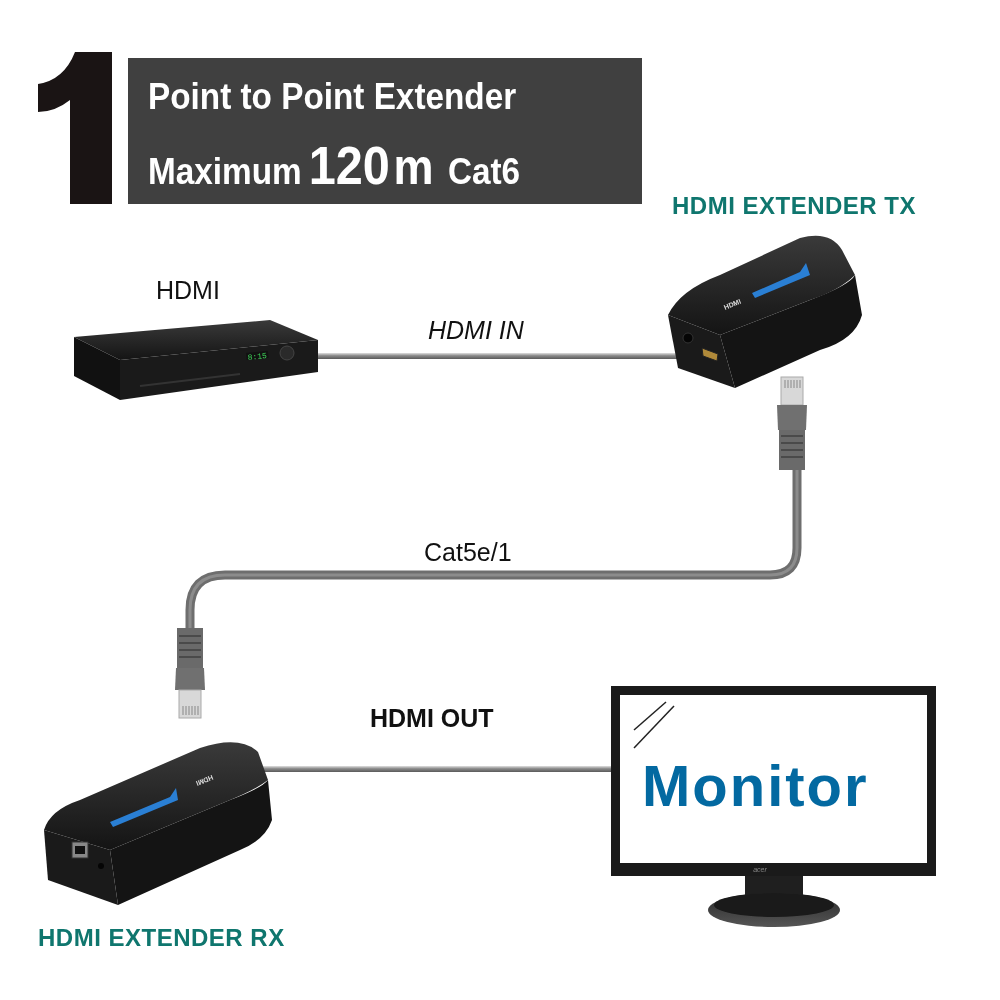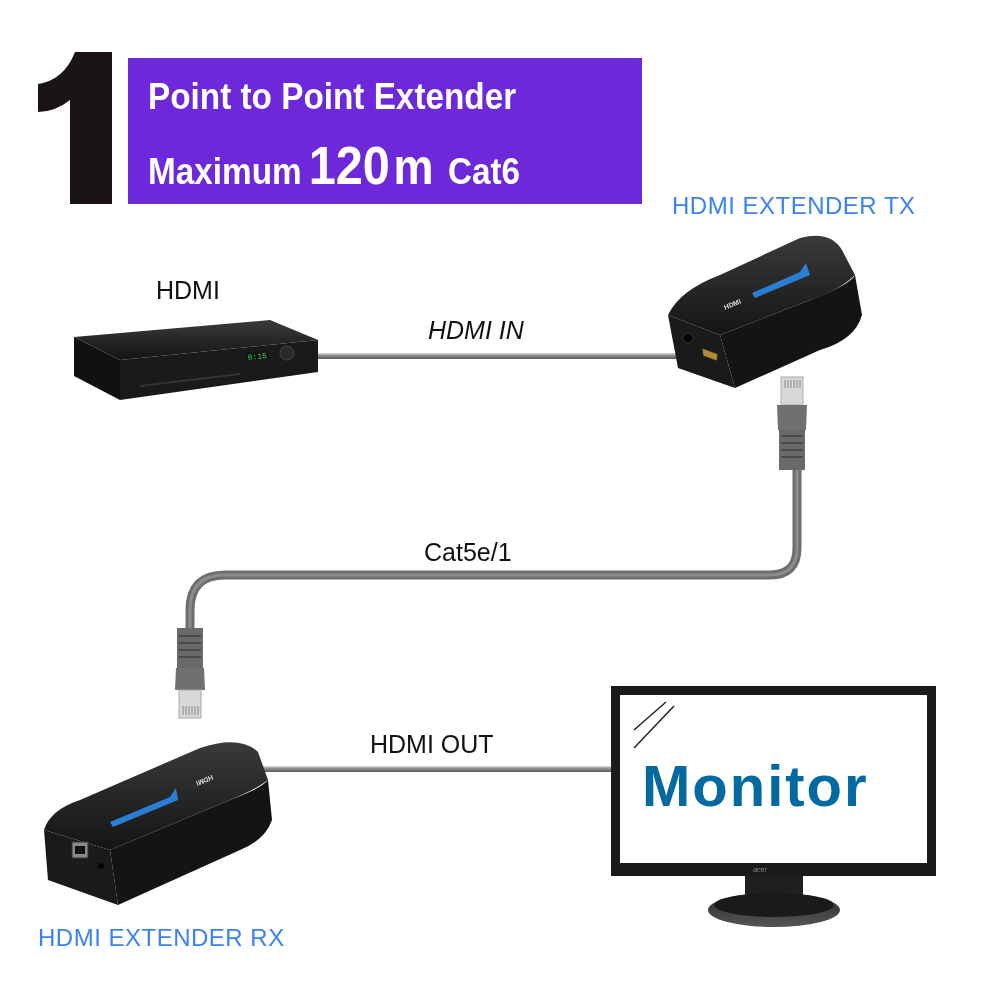--- a/index.html
+++ b/index.html
@@ -1,34 +1,34 @@
 <!DOCTYPE html>
 <html><head>
 <meta charset="utf-8">
 <style>
   html, body { margin:0; padding:0; background:#ffffff; }
   body { width:1000px; height:1000px; position:relative; overflow:hidden; font-family:"Liberation Sans", sans-serif; }
   .abs { position:absolute; }
-  .title-box { left:128px; top:58px; width:514px; height:146px; background:#6d28d9; color:#fff; }
+  .title-box { left:128px; top:58px; width:514px; height:146px; background:#404040; color:#fff; }
   .title-line1 { position:absolute; left:20px; top:18px; font-size:37px; font-weight:bold; letter-spacing:0px; white-space:nowrap; transform:scaleX(0.9); transform-origin:left; }
   .title-line2 { position:absolute; left:20px; top:76px; white-space:nowrap; font-weight:bold; transform:scaleX(0.9); transform-origin:left; }
   .title-line2 .t-max { font-size:37px; }
   .title-line2 .t-num { font-size:54px; margin-left:8px; }
   .title-line2 .t-unit { font-size:50px; margin-left:4px; }
   .title-line2 .t-cat { font-size:37px; margin-left:16px; }
 
-  .heavy-label { font-weight:normal; font-size:24px; color:#3b82f6; white-space:nowrap; letter-spacing:0.5px; }
+  .heavy-label { font-weight:bold; font-size:24px; color:#0f766e; white-space:nowrap; letter-spacing:0.5px; }
   .thin-label { font-size:25px; color:#111; white-space:nowrap; }
 
   .tx-title { left:672px; top:192px; }
   .rx-title { left:38px; top:924px; }
   .hdmi-src-label { left:156px; top:276px; }
   .hdmi-in-label { left:428px; top:316px;font-style:italic; }
   .cat-label { left:424px; top:538px; }
-  .hdmi-out-label { left:370px; top:730px; }
+  .hdmi-out-label { left:370px; top:704px;font-weight:bold; }
 
   svg { position:absolute; left:0; top:0; }
 </style>
 </head>
 <body>
 
 <svg width="1000" height="1000" viewBox="0 0 1000 1000">
   <defs>
     <linearGradient id="hdmiCable" x1="0" y1="0" x2="0" y2="1">
       <stop offset="0" stop-color="#e0e0e0"></stop>

